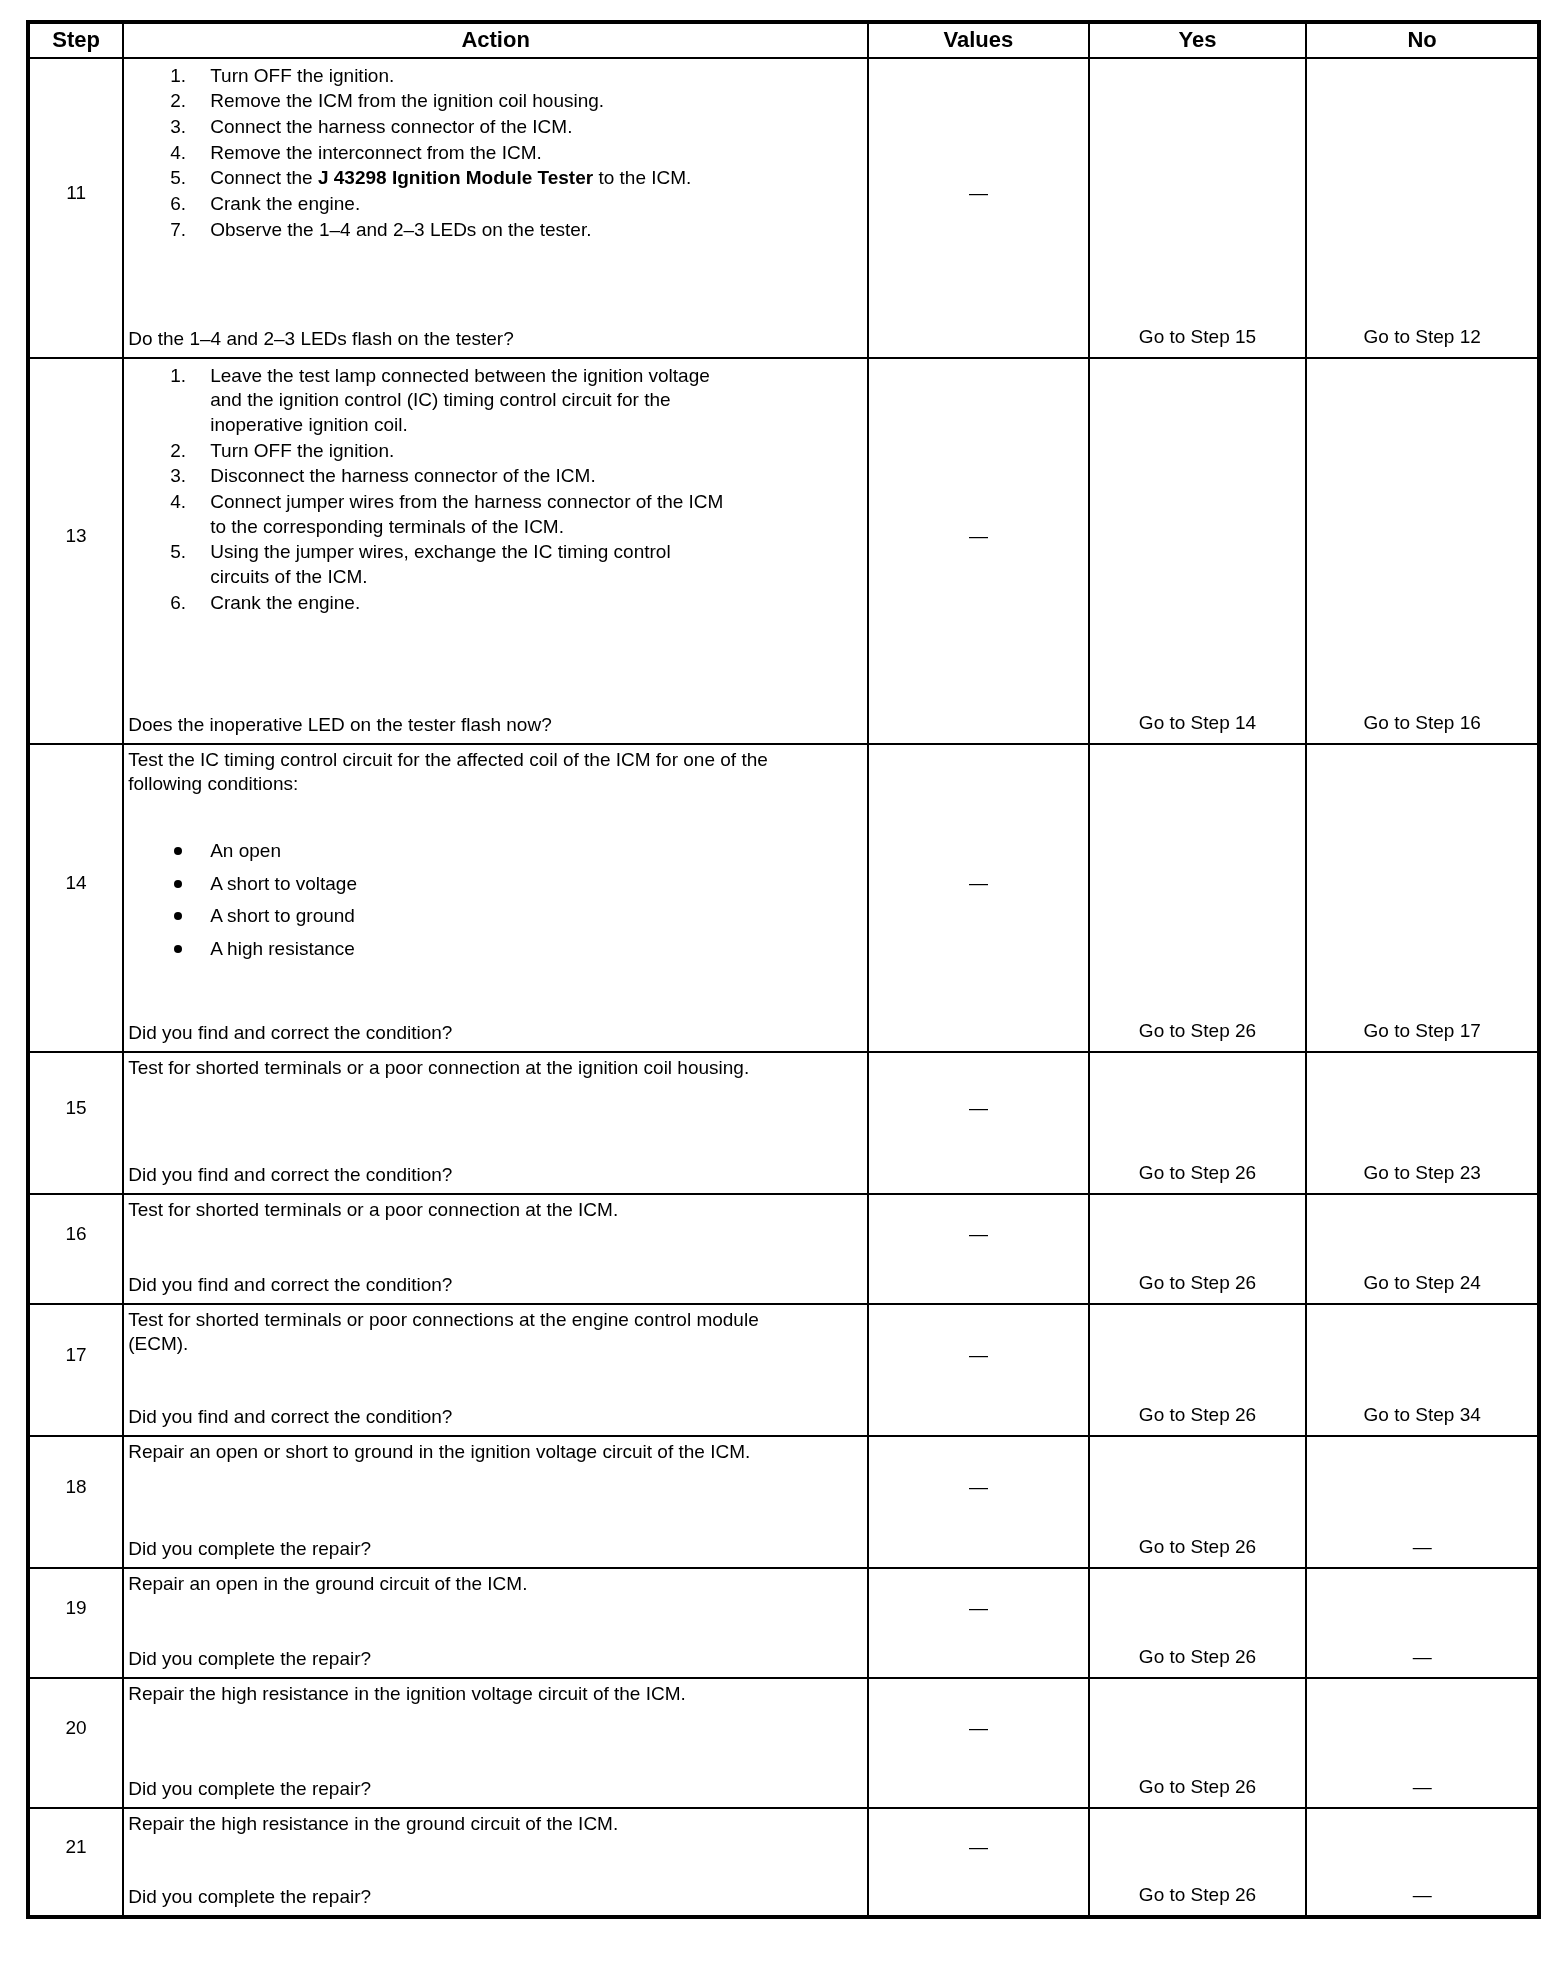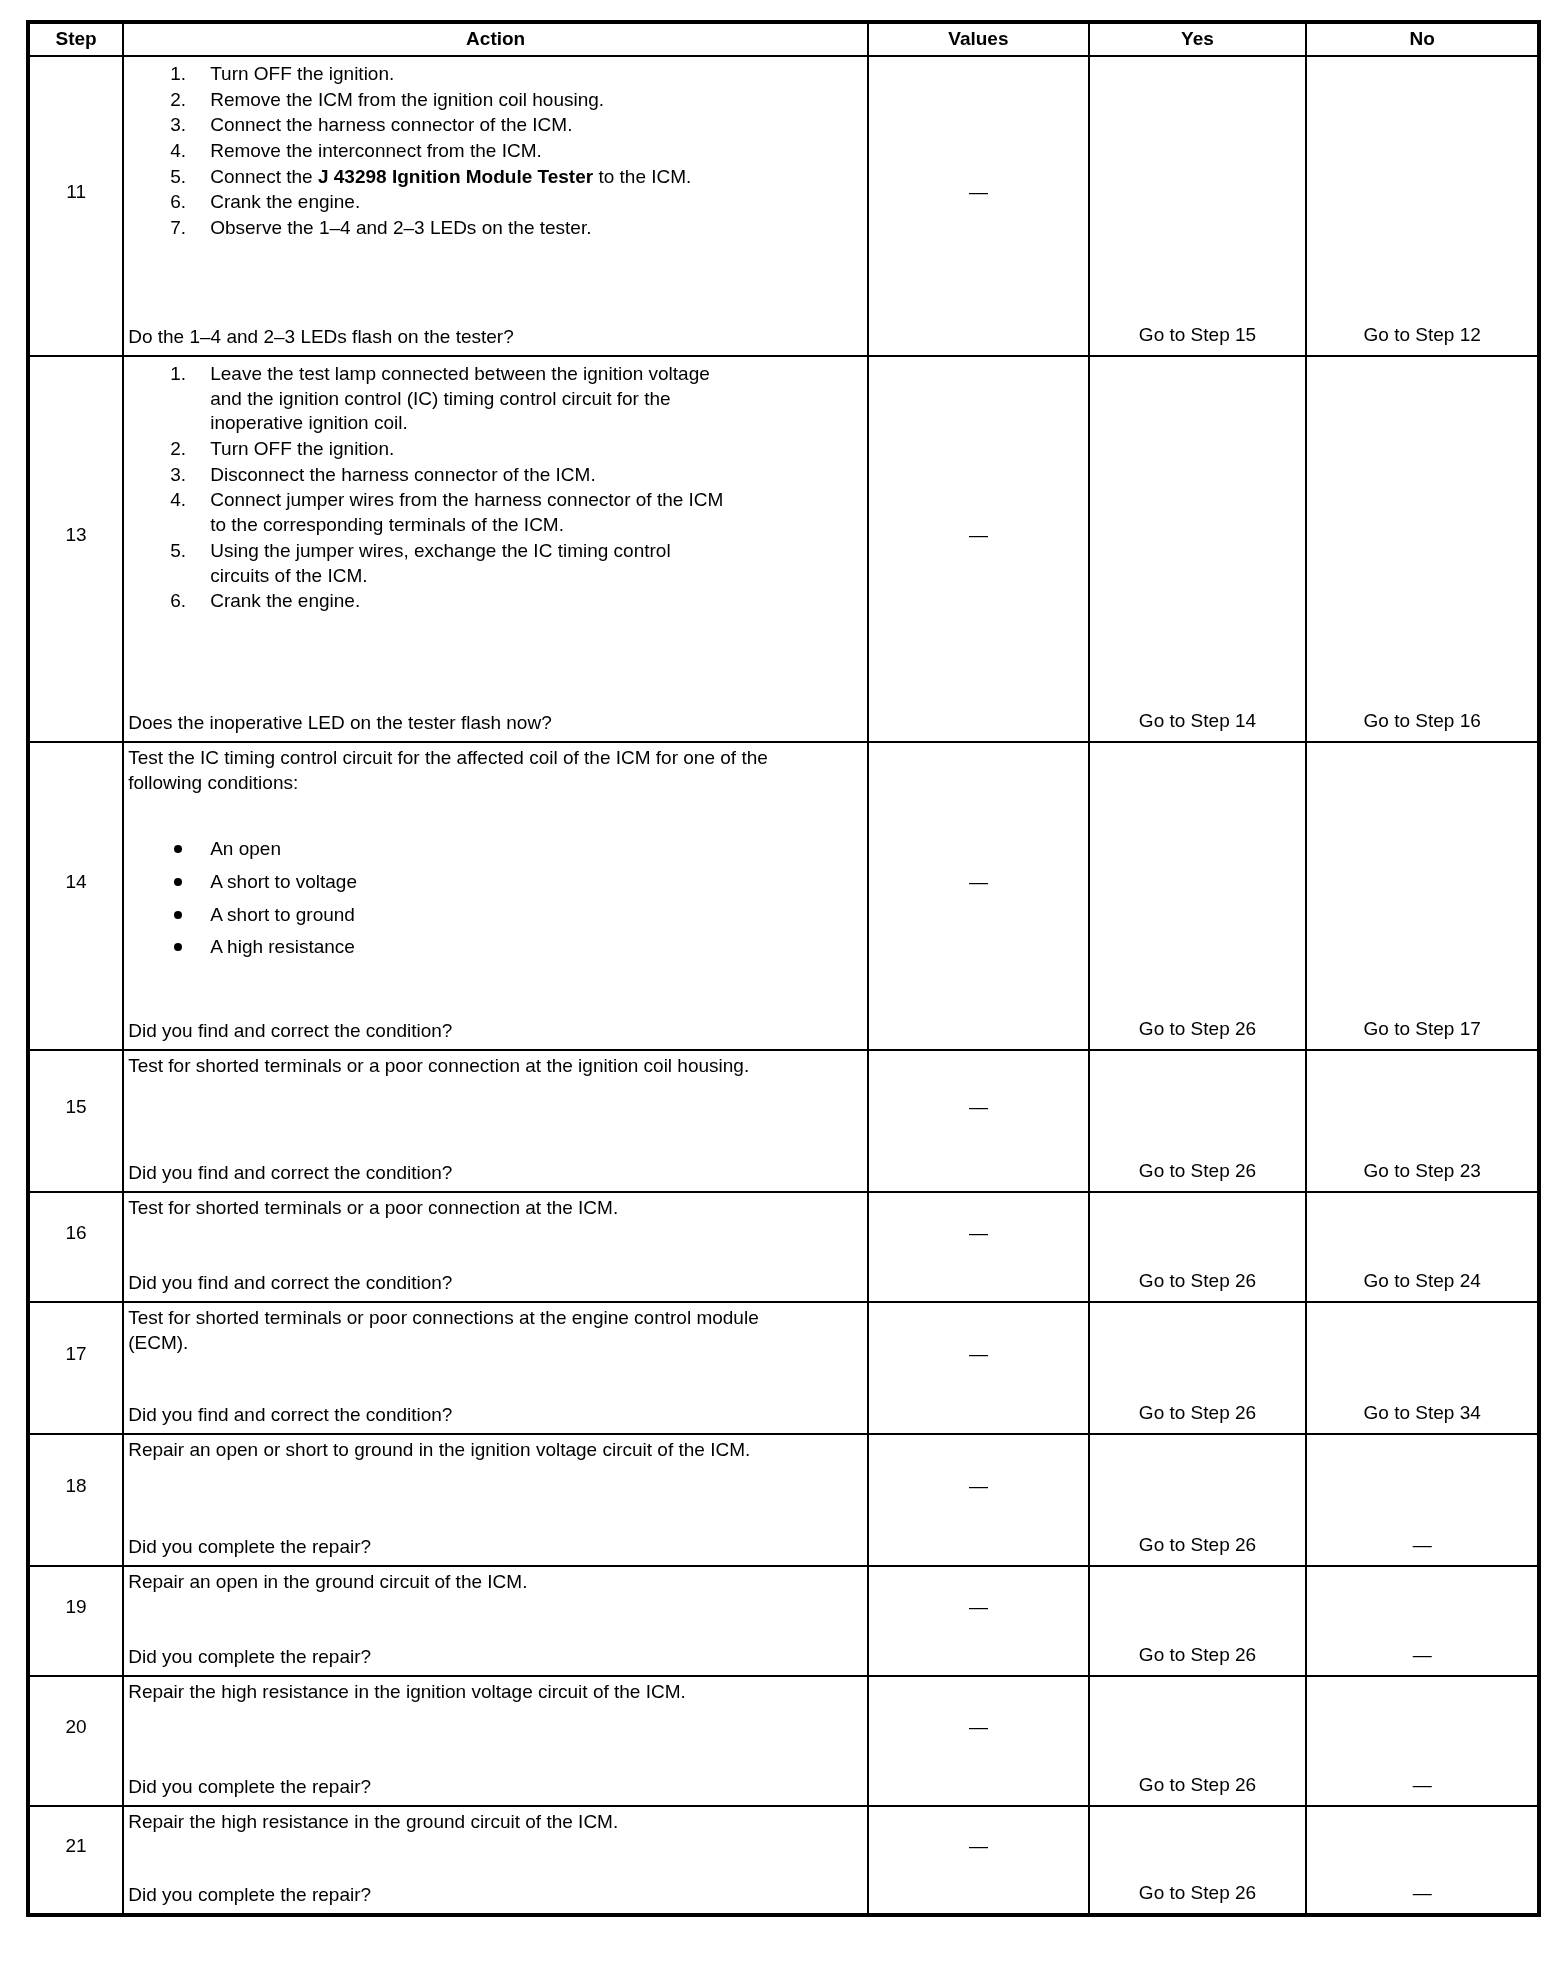--- a/index.html
+++ b/index.html
@@ -18,21 +18,21 @@
     border: 4px solid #000;
     table-layout: fixed;
   }
   th, td { border: 2px solid #000; padding: 0; vertical-align: top; }
 
   thead th {
     font-weight: bold;
     vertical-align: middle;
     height: 34px;
     padding: 2px;
-    font-size: 19px;
+    font-size: 22px;
   }
 
   td.step  { text-align: center; vertical-align: middle; }
   td.values{ text-align: center; vertical-align: middle; }
   td.yes, td.no { text-align: center; vertical-align: bottom; padding-bottom: 7px; }
 
   tr.tall td.step, tr.tall td.values { padding-bottom: 28px; }
   tr.single td.yes, tr.single td.no { vertical-align: middle; padding-bottom: 2px; }
 
   .abox { display: flex; flex-direction: column; padding: 3px 6px 5px 4px; height: 100%; }

